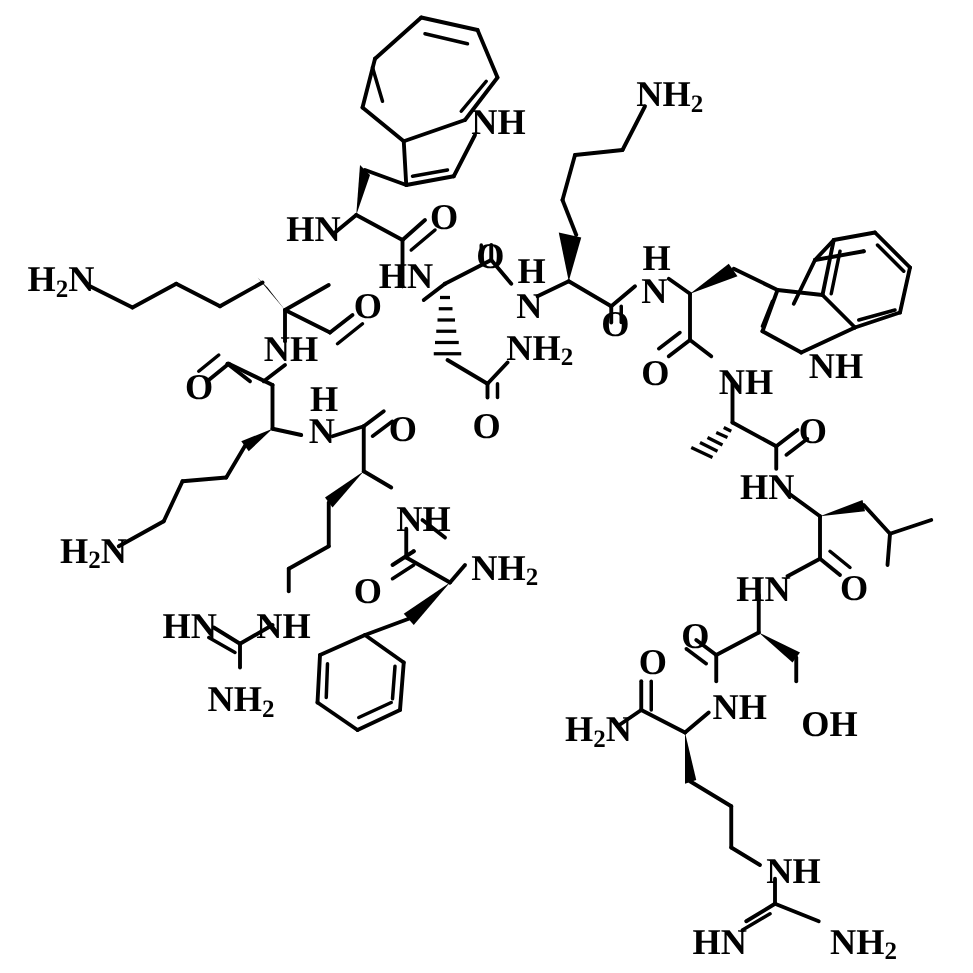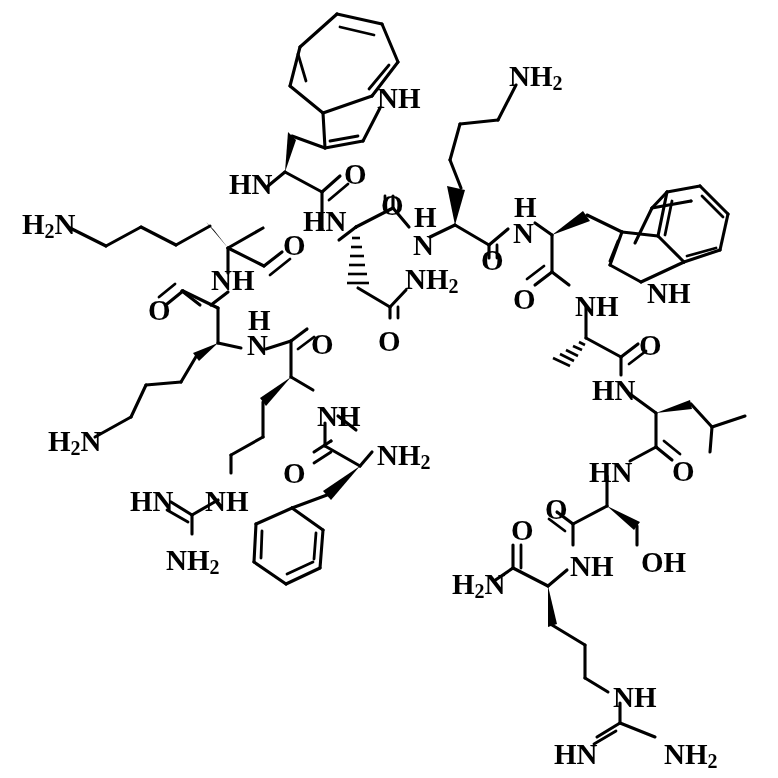--- a/index.html
+++ b/index.html
@@ -290,21 +290,21 @@
 <div class="atomlabel" style="left:514px;top:193px;">H</div>
 <div class="atomlabel" style="left:513px;top:219px;">N</div>
 <div class="atomlabel" style="left:647px;top:279px;">NH</div>
 <div class="atomlabel" style="left:513px;top:285px;">O</div>
 <div class="atomlabel" style="left:575px;top:292px;">NH</div>
 <div class="atomlabel" style="left:639px;top:331px;">O</div>
 <div class="atomlabel" style="left:592px;top:376px;">HN</div>
 <div class="atomlabel" style="left:672px;top:457px;">O</div>
 <div class="atomlabel" style="left:589px;top:458px;">HN</div>
 <div class="atomlabel" style="left:545px;top:495px;">O</div>
-<div class="atomlabel" style="left:641px;top:548px;">OH</div>
+<div class="atomlabel" style="left:641px;top:566px;">OH</div>
 <div class="atomlabel" style="left:570px;top:552px;">NH</div>
 <div class="atomlabel" style="left:511px;top:516px;">O</div>
 <div class="atomlabel" style="left:452px;top:570px;">H<sub>2</sub>N</div>
 <div class="atomlabel" style="left:613px;top:683px;">NH</div>
 <div class="atomlabel" style="left:554px;top:740px;">HN</div>
 <div class="atomlabel" style="left:664px;top:740px;">NH<sub>2</sub></div>
 <div class="atomlabel" style="left:48px;top:427px;">H<sub>2</sub>N</div>
 <div class="atomlabel" style="left:148px;top:296px;">O</div>
 <div class="atomlabel" style="left:211px;top:266px;">NH</div>
 <div class="atomlabel" style="left:248px;top:306px;">H</div>

